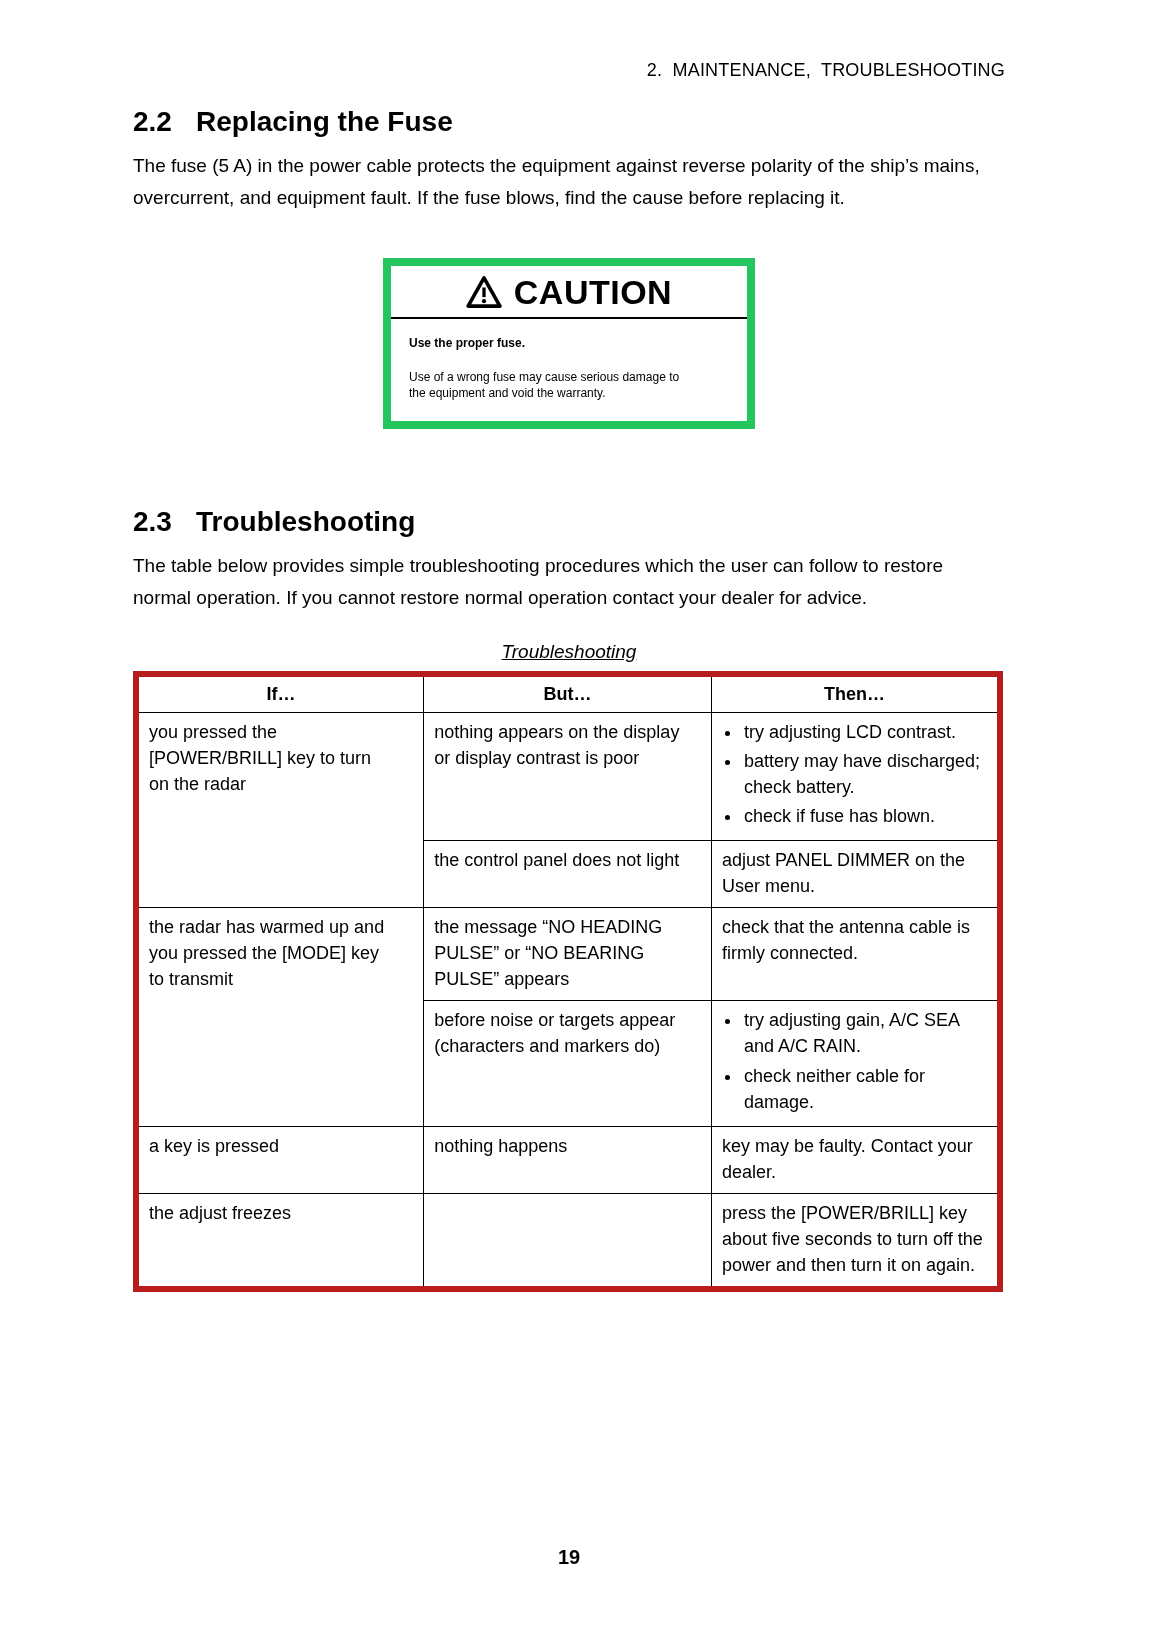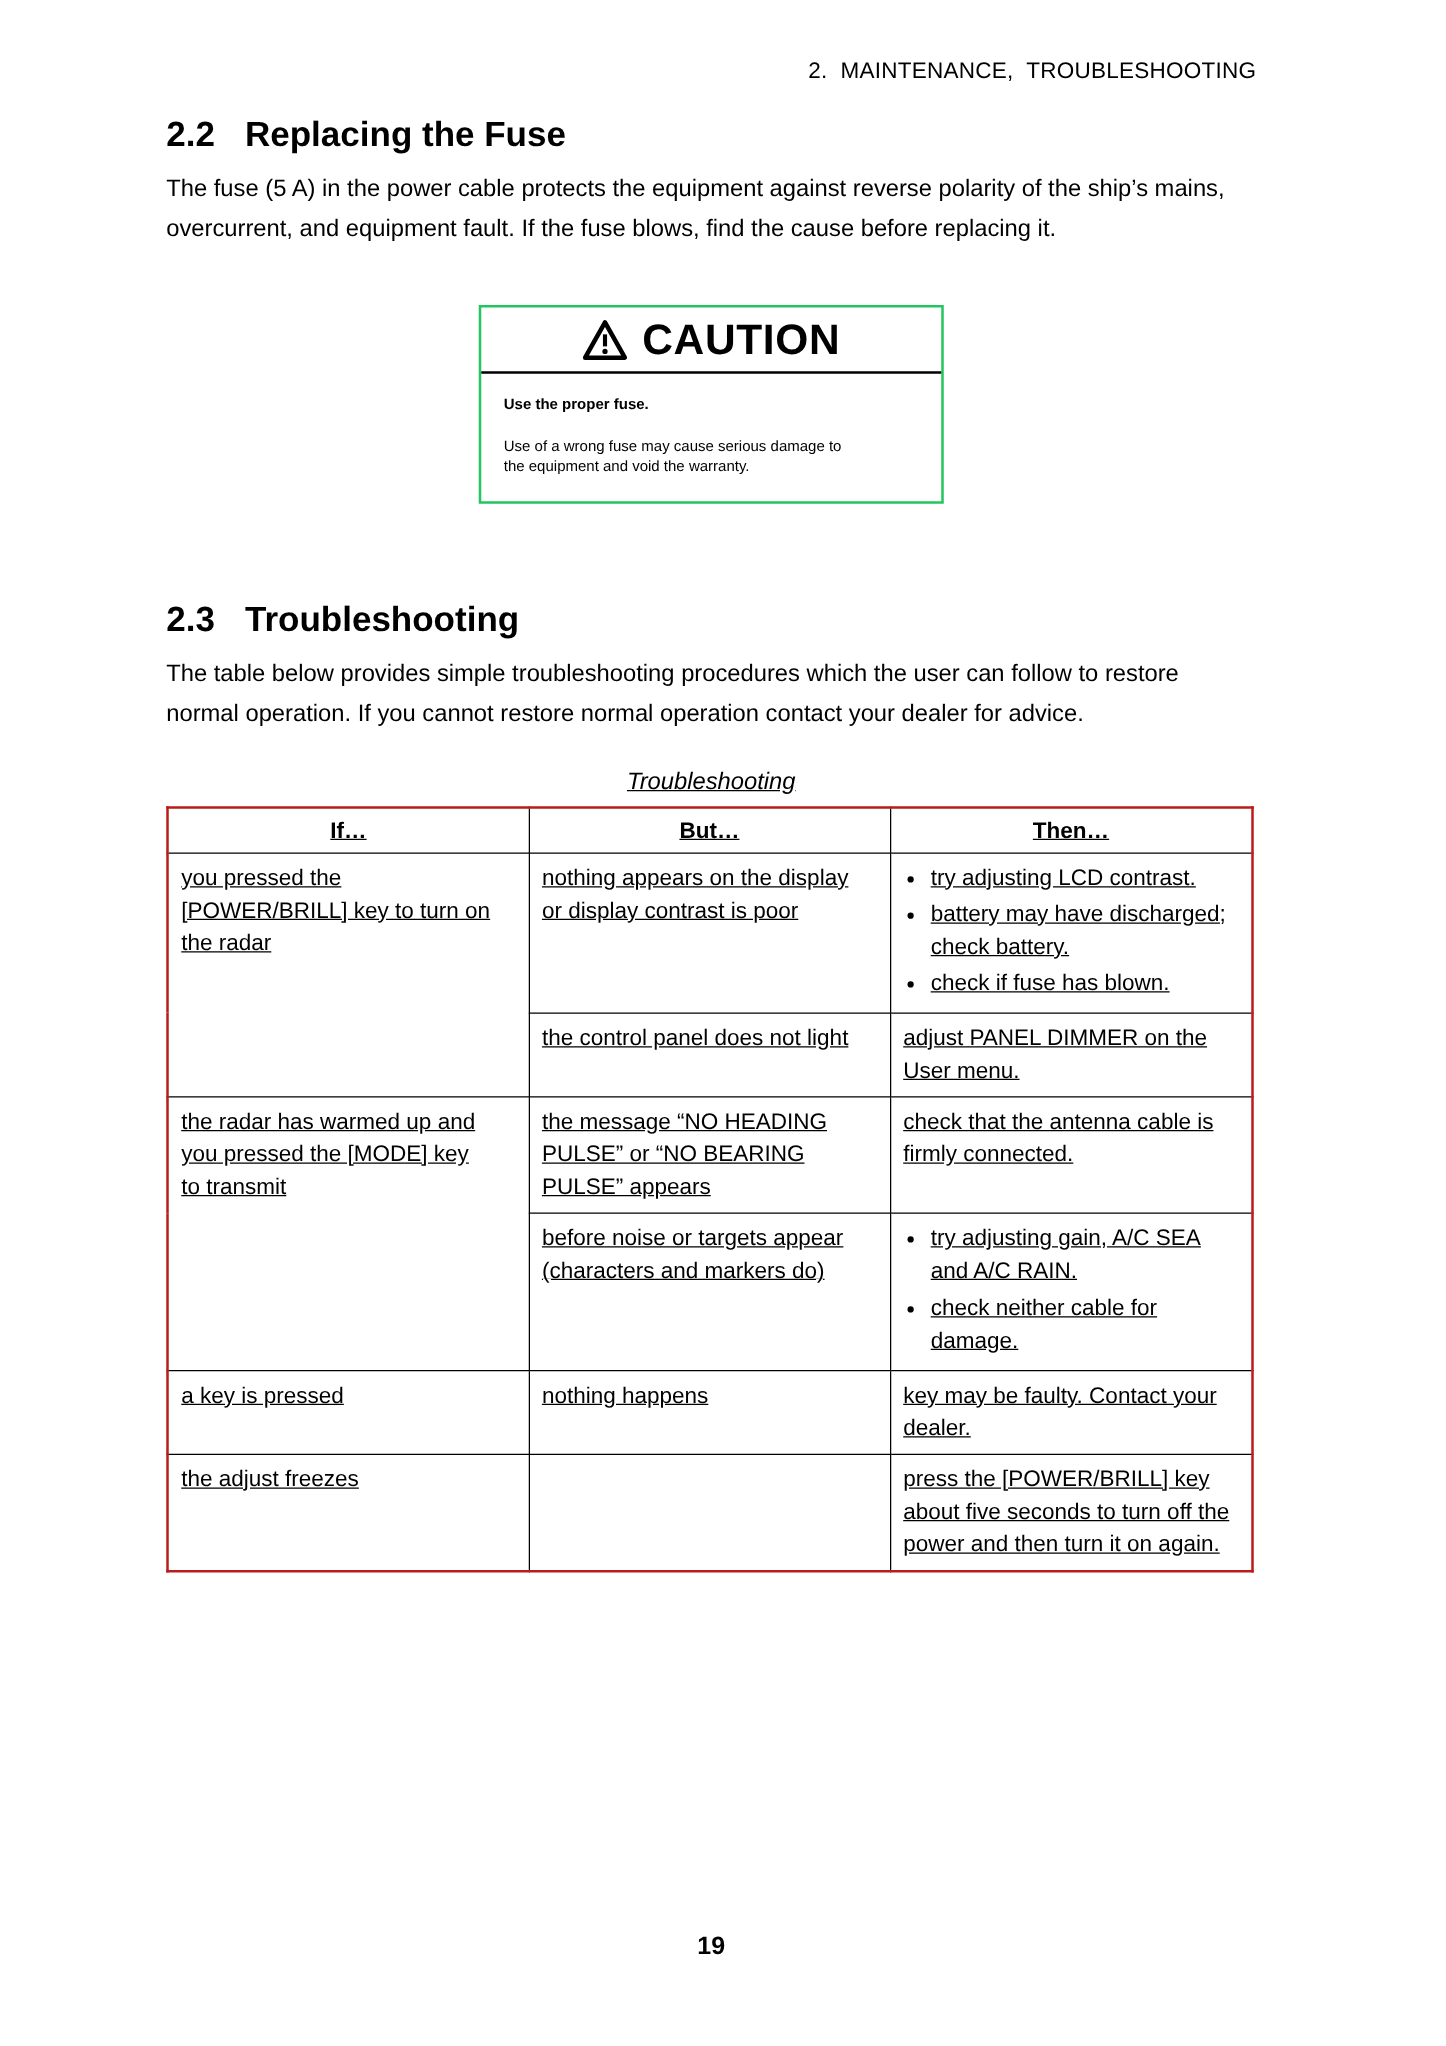--- a/index.html
+++ b/index.html
@@ -7,21 +7,21 @@
   body {
     background: #ffffff;
     color: #000000;
     font-family: "Liberation Sans", sans-serif;
     position: relative;
     overflow: hidden;
   }
   .page {
     position: absolute;
     inset: 0;
-    padding: 46px 152px 0 133px;
+    padding: 60px 152px 0 133px;
   }
   .running-header {
     text-align: right;
     font-size: 18px;
     white-space: pre;
     letter-spacing: 0.2px;
   }
   .section-heading {
     display: flex;
     font-size: 28px;
@@ -37,21 +37,21 @@
   .body-text {
     font-size: 19px;
     line-height: 1.68;
     margin-top: 12px;
     max-width: 882px;
   }
   
   .caution-box {
     width: 372px;
     margin: 44px auto 0 auto;
-    border: 2px solid #22c55e;
+    border: 8px solid #22c55e;
   }
   .caution-header {
     display: flex;
     align-items: center;
     justify-content: center;
     gap: 12px;
     padding: 7px 0 5px 0;
     border-bottom: 2px solid #000;
   }
   .caution-title {
@@ -76,24 +76,23 @@
     font-style: italic;
     text-decoration: underline;
     font-size: 19px;
     margin-top: 28px;
   }
   .ts-table {
     width: 870px;
     margin-top: 8px;
     border-collapse: collapse;
     table-layout: fixed;
-    border: 2px solid #b91c1c;
+    border: 6px solid #b91c1c;
     font-size: 18px;
     line-height: 1.45;
-    text-decoration: underline;
   }
   .ts-table th, .ts-table td {
     border: 1px solid #000;
     vertical-align: top;
     text-align: left;
   }
   .ts-table th {
     text-align: center;
     font-weight: bold;
     padding: 4px 8px;

